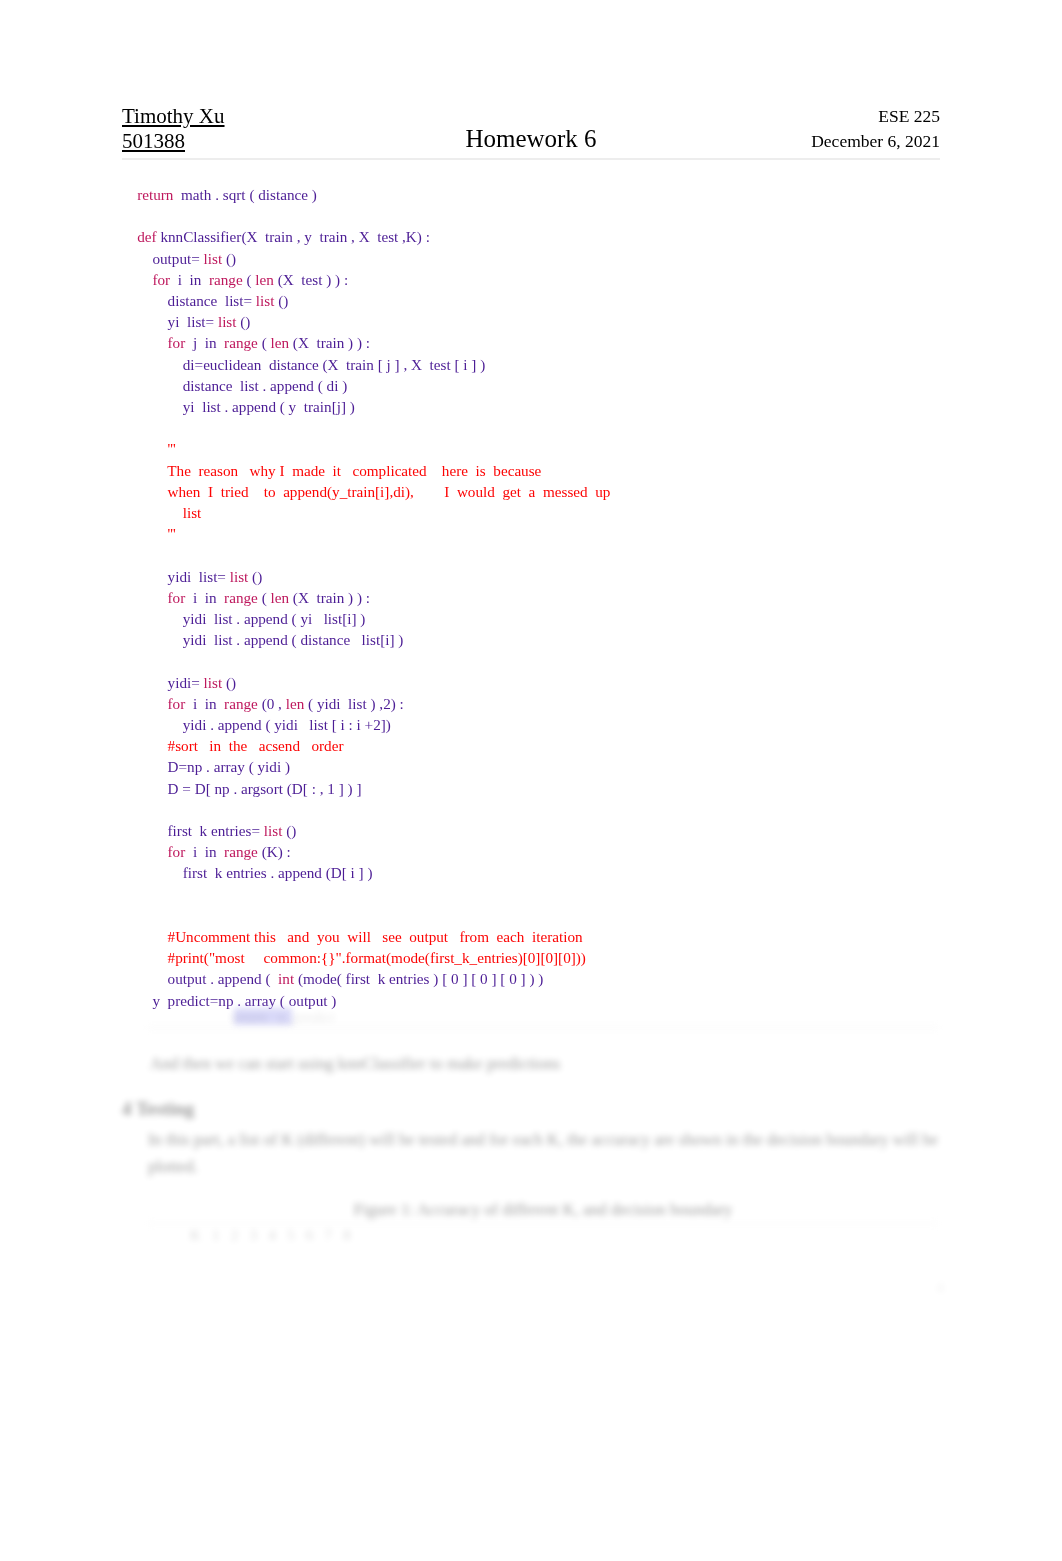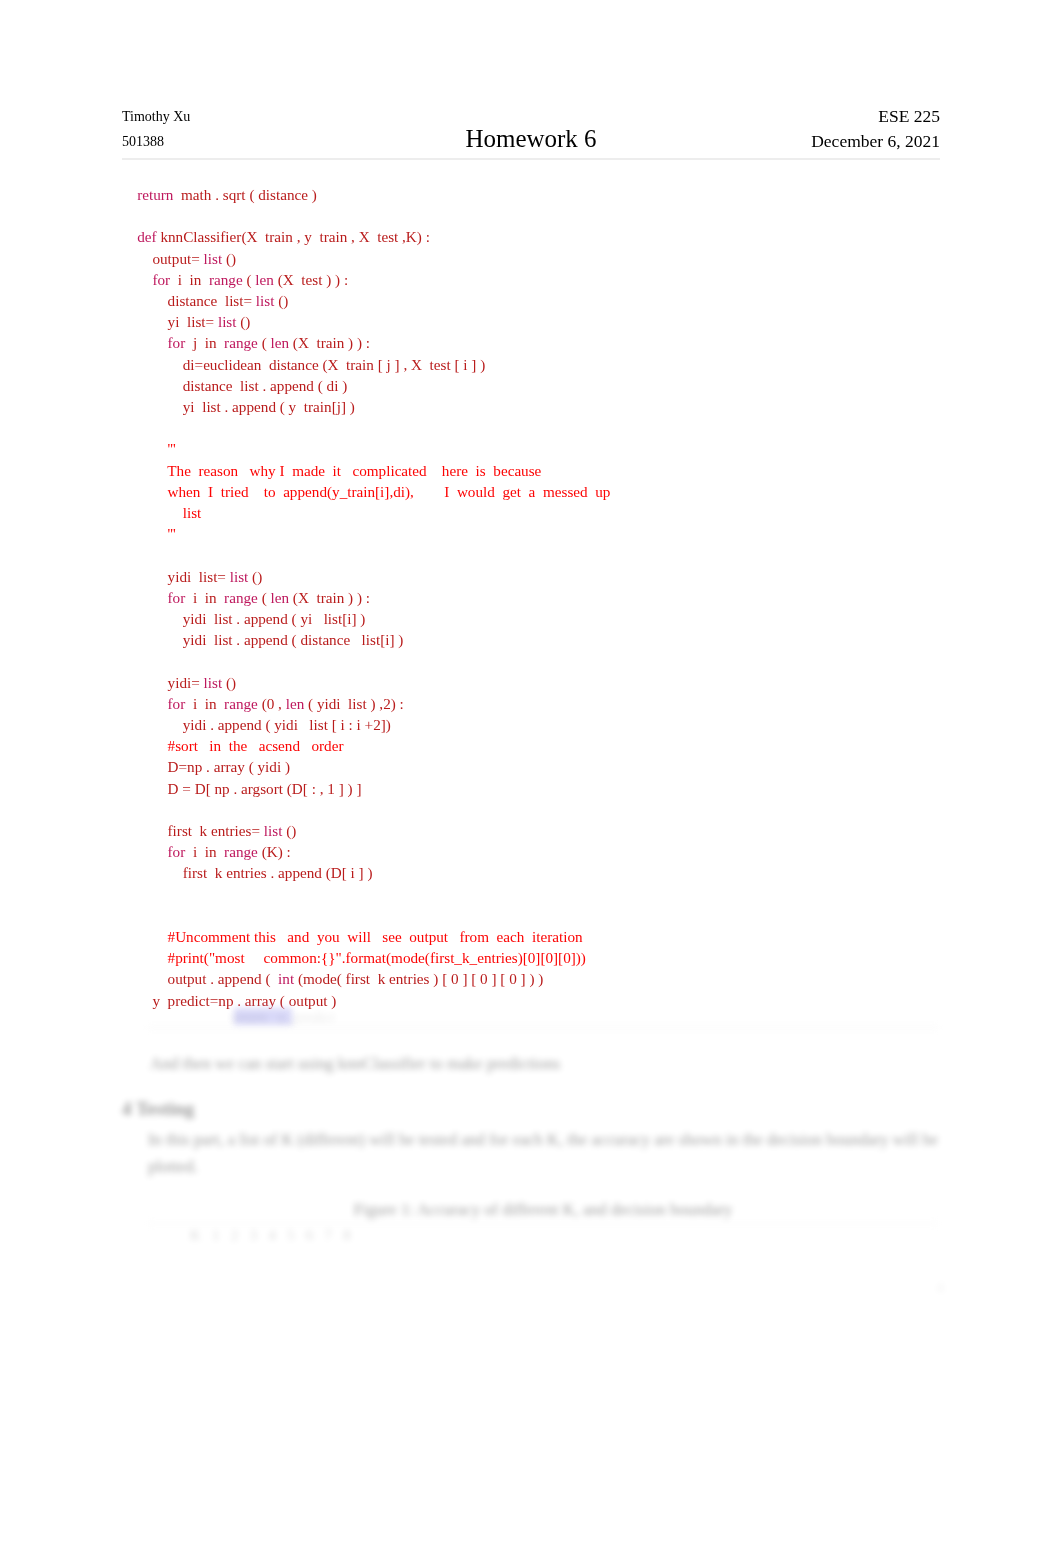--- a/index.html
+++ b/index.html
@@ -28,22 +28,23 @@
     position: absolute;
     left: 122px;
     top: 104px;
     width: 818px;
     height: 52px;
   }
   .hdr-left {
     position: absolute;
     left: 0; top: 0;
     text-align: left;
-    font-size: 14px;
+    font-size: 21px;
     line-height: 25px;
+    text-decoration: underline;
   }
   .hdr-center {
     position: absolute;
     left: 0; top: 0;
     width: 818px;
     text-align: center;
     font-size: 25px;
     line-height: 26px;
     padding-top: 22px;
     box-sizing: border-box;
@@ -76,21 +77,21 @@
     color: #000000;
   }
   .listing .ln {
     white-space: pre;
     min-height: 21.2px;
   }
   .listing .blank { height: 21.2px; }
 
   .kw  { color: #be185d; }
   .cm  { color: #fc0404; }
-  .plain { color: #b91c1c; }
+  .plain { color: #4c1d95; }
 
   
   .faded {
     position: absolute;
     left: 0;
     width: 1062px;
   }
   .blur-hard  { filter: blur(3.4px); opacity: 0.40; }
   .blur-soft  { filter: blur(3.0px); opacity: 0.17; }
   .blur-vsoft { filter: blur(3.2px); opacity: 0.10; }

